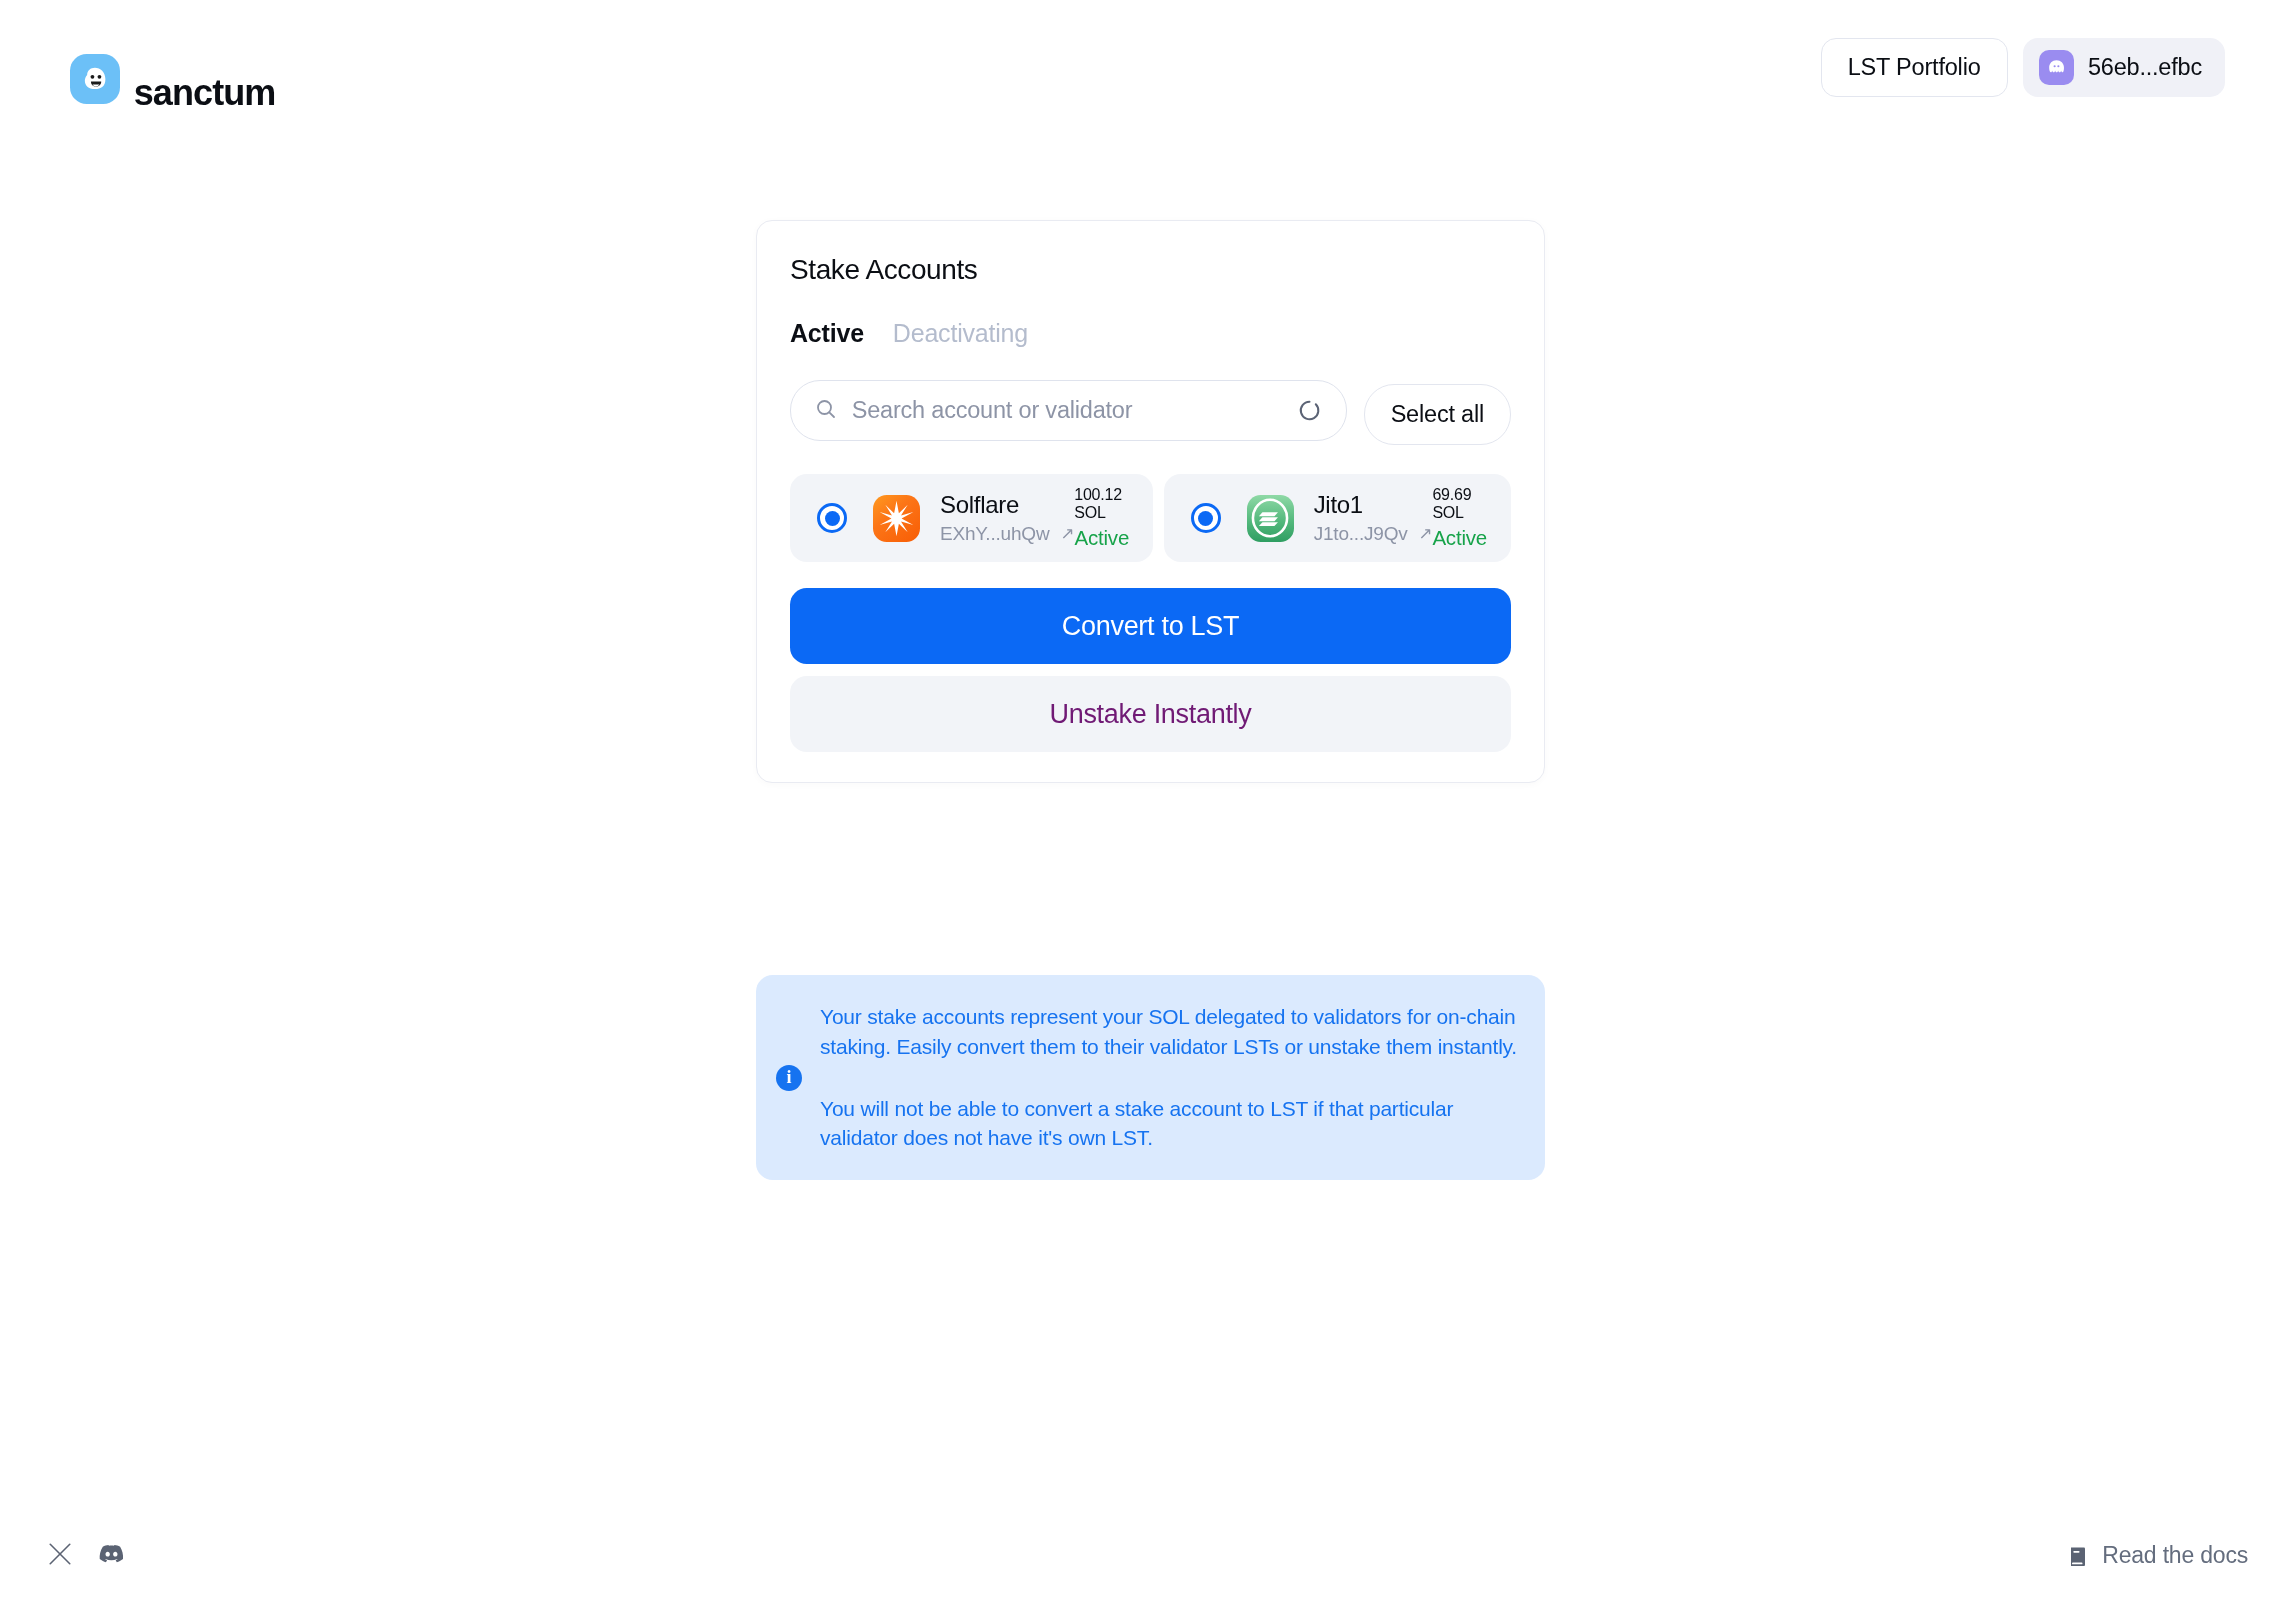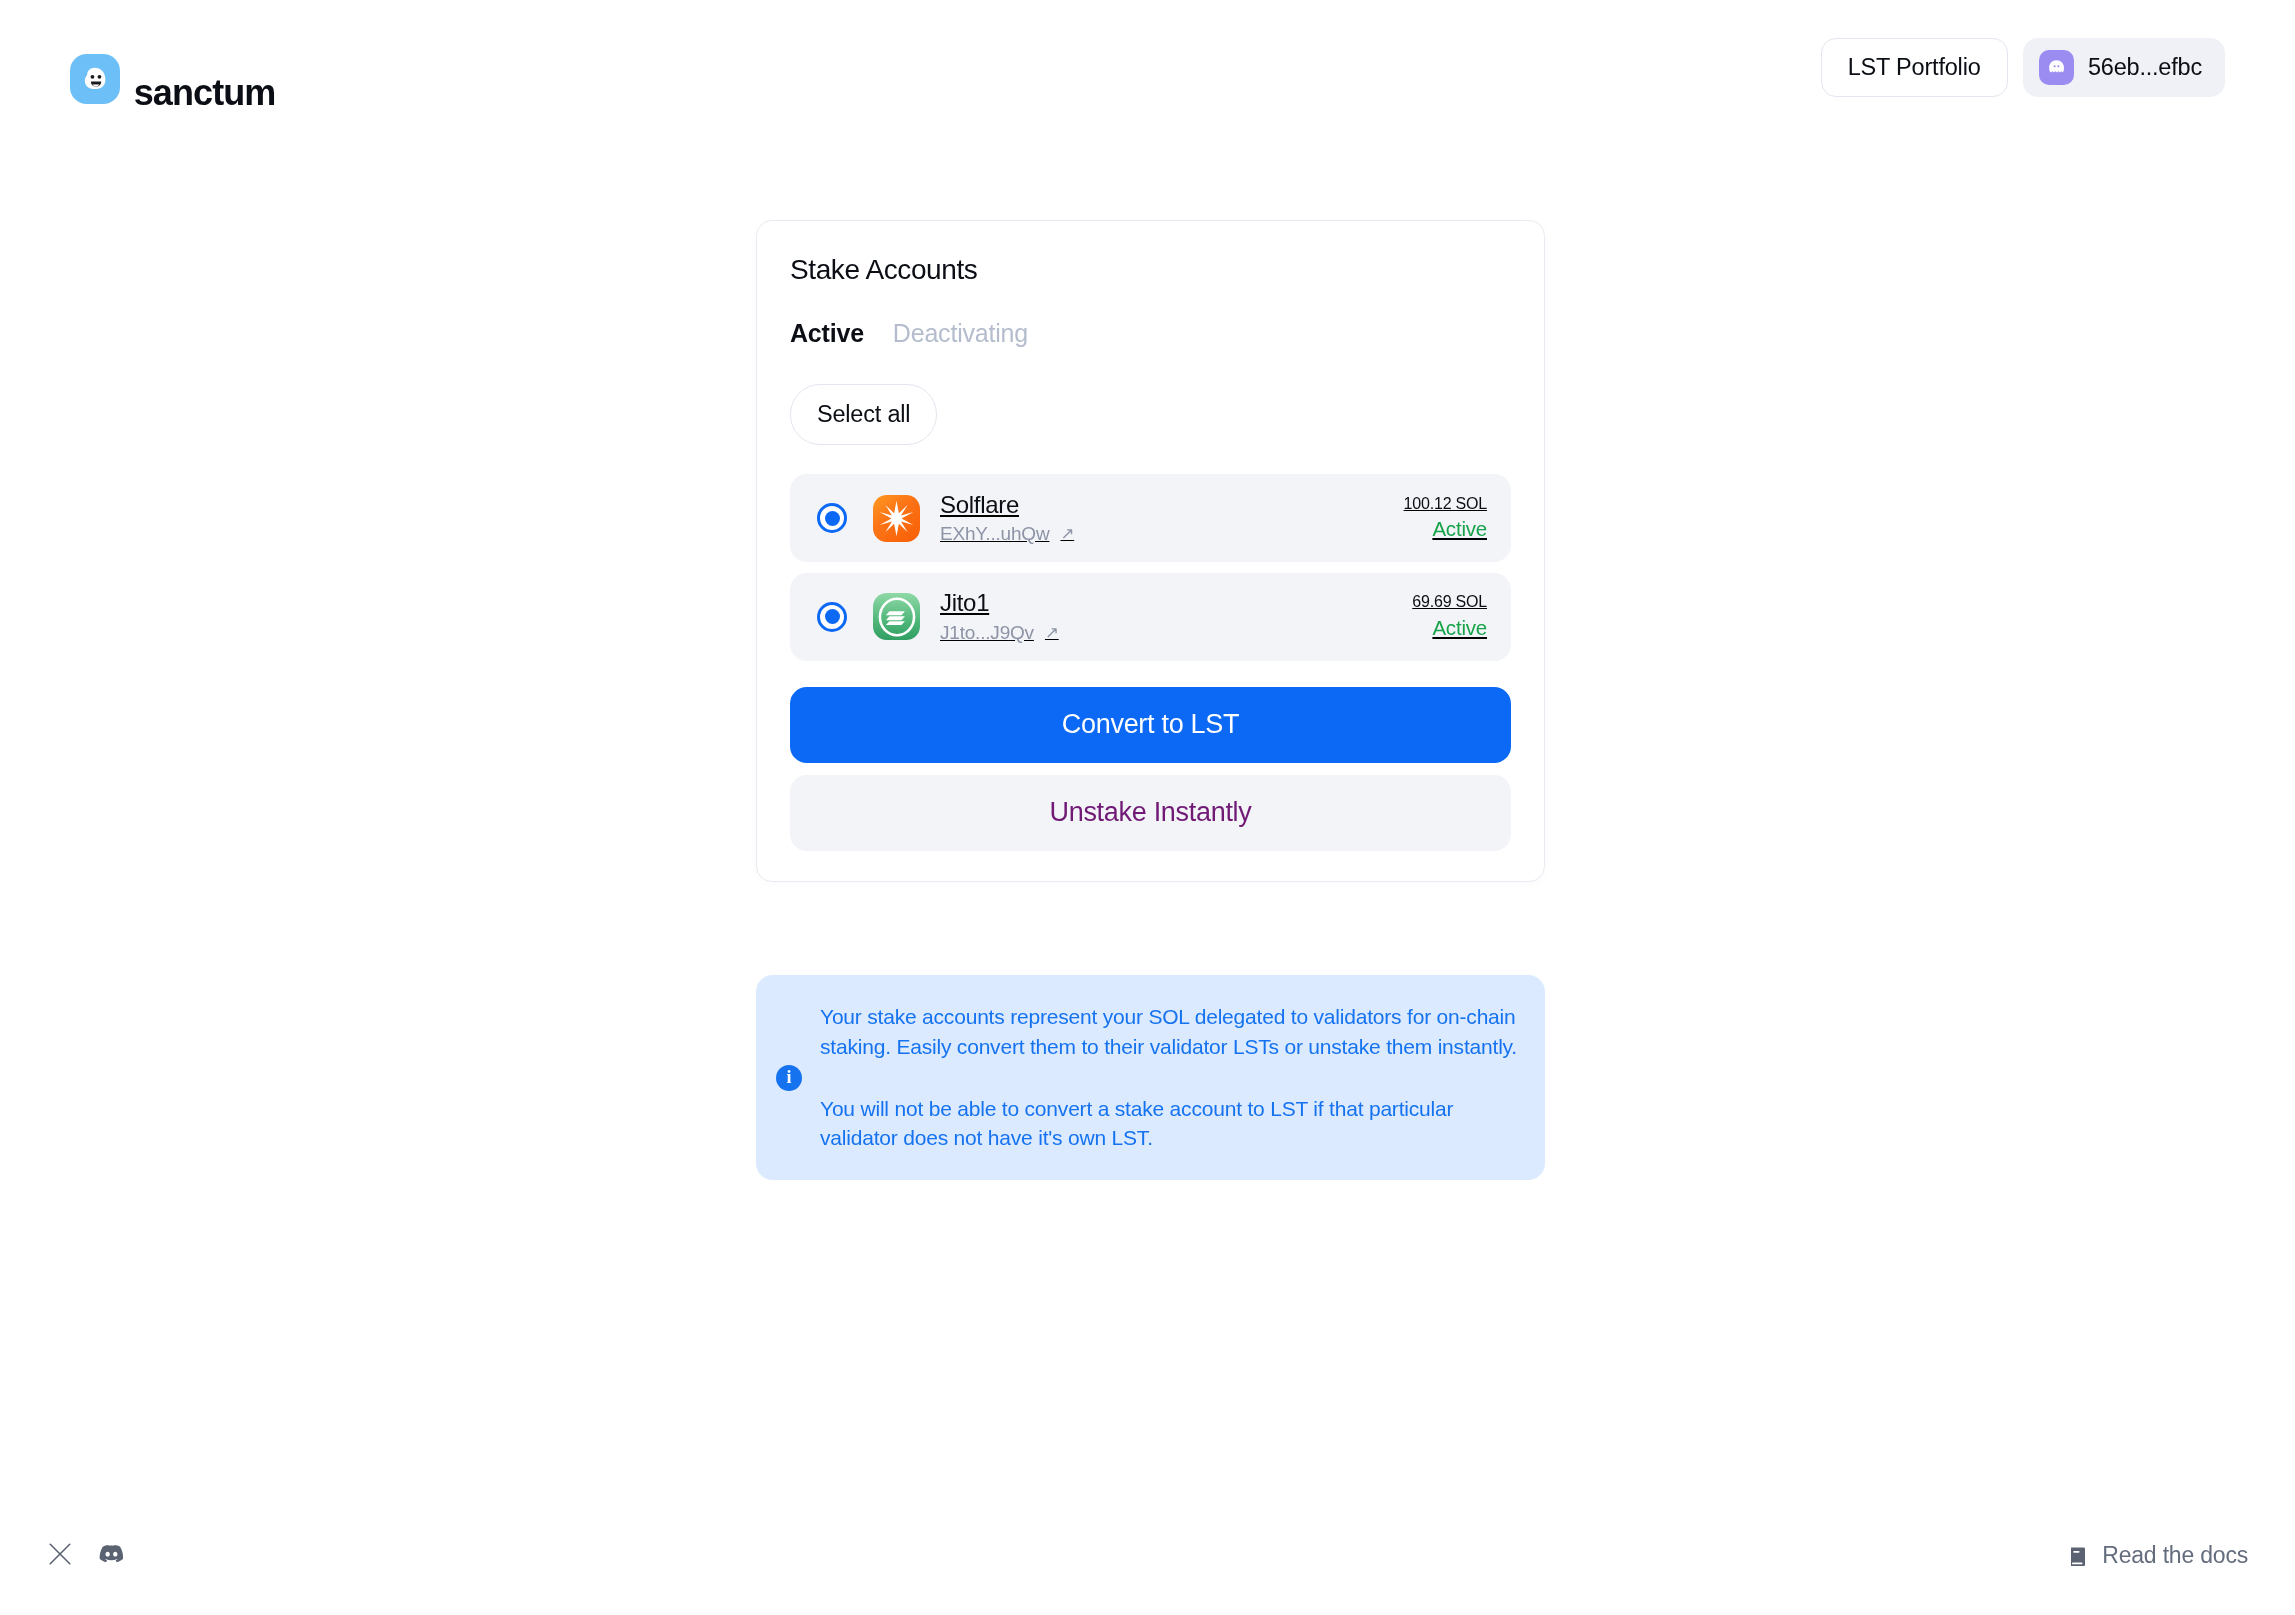--- a/index.html
+++ b/index.html
@@ -188,21 +188,21 @@
     font-size: 23.5px;
     color: #0b0e14;
     letter-spacing: -0.2px;
     cursor: pointer;
     font-family: inherit;
     flex: none;
     margin-top: 9px;
   }
 
   
-  .stake-list { display: flex; flex-direction: column; gap: 10.6px; margin-bottom: 26px; text-decoration: underline; }
+  .stake-list { display: flex; flex-direction: row; gap: 10.6px; margin-bottom: 26px; }
   .stake-row {
     background: #f2f4f8;
     border-radius: 16.7px;
     height: 88px;
     display: flex;
     align-items: center;
     padding: 0 24px 0 27px;
     cursor: pointer;
   }
   .radio {
@@ -357,20 +357,34 @@
 <div class="card">
 
   <div class="card-title">Stake Accounts</div>
 
   <div class="tabs">
     <span class="tab active">Active</span>
     <span class="tab inactive">Deactivating</span>
   </div>
 
   <div class="search-row">
+    <div class="search-box">
+      <span>
+        <svg width="24" height="24" viewBox="0 0 24 24" fill="none" stroke="#8d94a6" stroke-width="1.8" stroke-linecap="round">
+          <circle cx="10.5" cy="10.5" r="6.5"></circle>
+          <line x1="15.3" y1="15.3" x2="20" y2="20"></line>
+        </svg>
+      </span>
+      <input class="search-input" type="text" placeholder="Search account or validator" style="">
+      <span class="spinner">
+        <svg width="27" height="27" viewBox="0 0 24 24" fill="none" stroke="#5b6375" stroke-width="1.8" stroke-linecap="round">
+          <path d="M12 4.2a7.8 7.8 0 1 0 5.6 2.3"></path>
+        </svg>
+      </span>
+    </div>
     <button class="btn-select-all">Select all</button>
   </div>
 
   <div class="stake-list">
 
     <div class="stake-row">
       <span class="radio">
         <span class="radio-dot"></span>
       </span>
       <span class="validator-icon icon-solflare">

